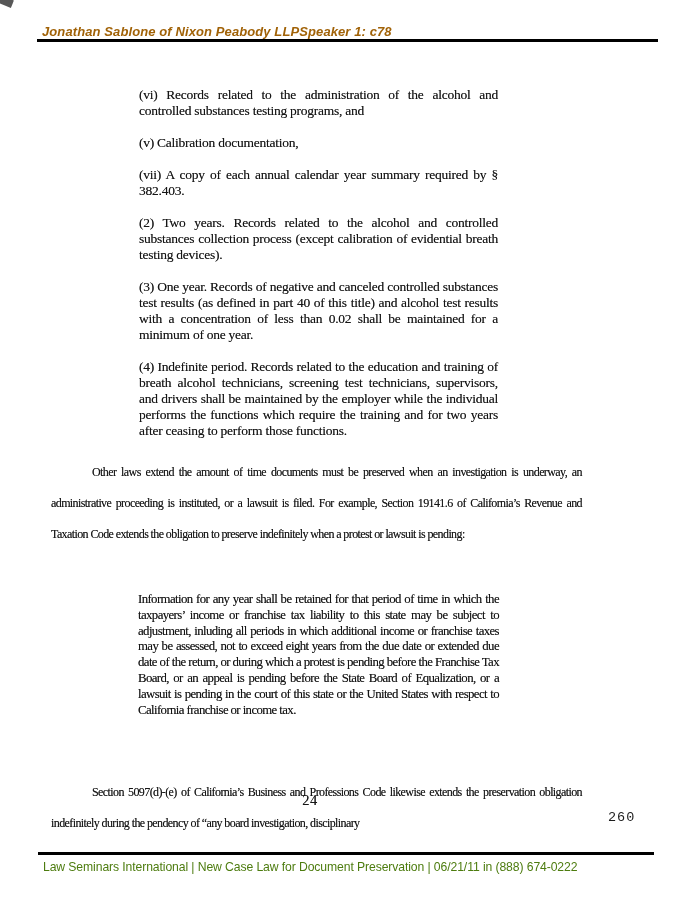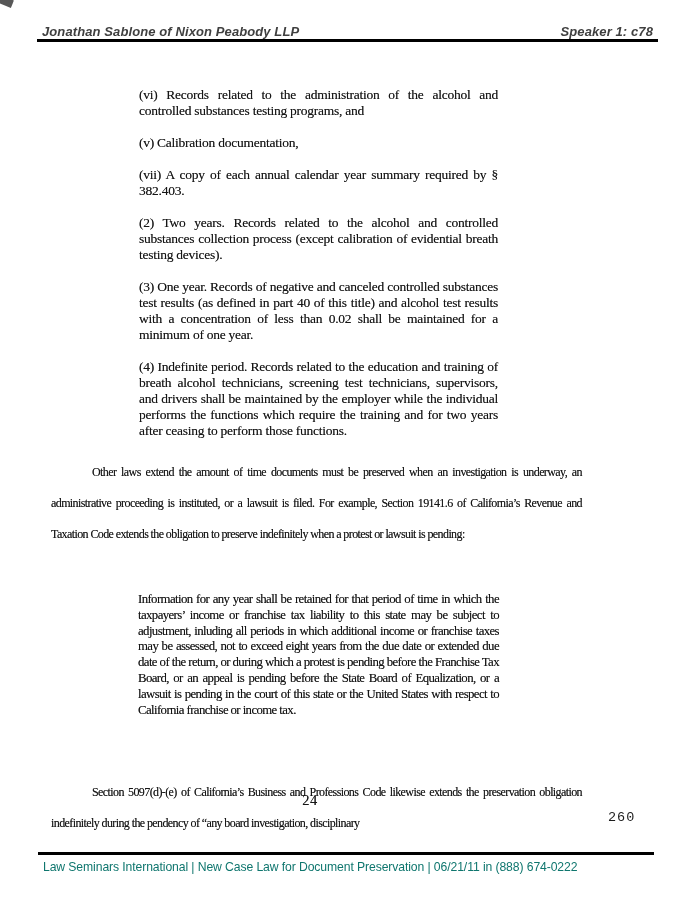--- a/index.html
+++ b/index.html
@@ -4,23 +4,23 @@
 <style>
   html,body{margin:0;padding:0;background:#e8e8e8;}
   .page{
     position:relative;width:695px;height:900px;background:#ffffff;
     margin:0 auto;overflow:hidden;color:#151515;
     font-family:"Liberation Serif","DejaVu Serif",serif;
   }
   
   .hdr{
     position:absolute;top:24px;left:37px;width:620px;
-    display:flex;justify-content:space-between;align-items:baseline;
+    display:flex;justify-content:flex-start;align-items:baseline;
     font-family:"Liberation Sans","DejaVu Sans",sans-serif;
-    font-weight:bold;font-style:italic;font-size:13px;color:#404040;
+    font-weight:bold;font-style:italic;font-size:13px;color:#a16207;
     letter-spacing:0.1px;
   }
   .hdr .left{margin-left:5px;}
   .hdr .right{margin-right:4px;}
   .header-rule{position:absolute;top:39px;left:37px;width:621px;height:2.5px;background:#000;}
   
   .reg{
     position:absolute;top:87px;left:139px;width:359px;
     font-size:13.5px;line-height:16px;letter-spacing:-0.25px;
     text-align:justify;text-shadow:0 0 0.4px rgba(0,0,0,0.5);
@@ -49,21 +49,21 @@
   .bates{
     position:absolute;top:810px;left:608px;
     font-family:"Liberation Mono","DejaVu Sans Mono",monospace;
     font-size:13.5px;letter-spacing:1px;color:#1c1c1c;text-align:center;
   }
   
   .footer-rule{position:absolute;top:852px;left:38px;width:616px;height:3px;background:#000;}
   .ftr{
     position:absolute;top:860px;left:43px;width:616px;
     font-family:"Liberation Sans","DejaVu Sans",sans-serif;
-    font-size:12.2px;letter-spacing:-0.1px;color:#0f766e;
+    font-size:12.2px;letter-spacing:-0.1px;color:#4d7c0f;
   }
   
   .corner-artifact{
     position:absolute;top:-3px;left:-4px;width:17px;height:8px;
     background:#3a3a3a;transform:rotate(22deg);opacity:0.85;
   }
   .specks{
     position:absolute;top:0;left:0;width:1px;height:1px;background:transparent;
     box-shadow:
       423px 84px 0 1px #b9b9b9,

